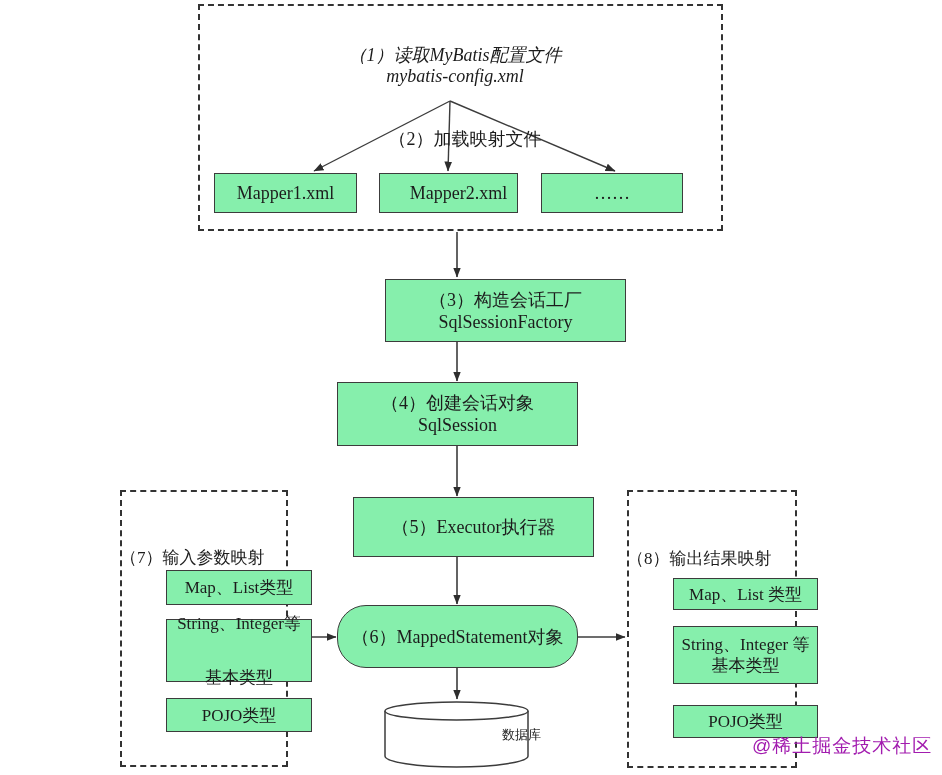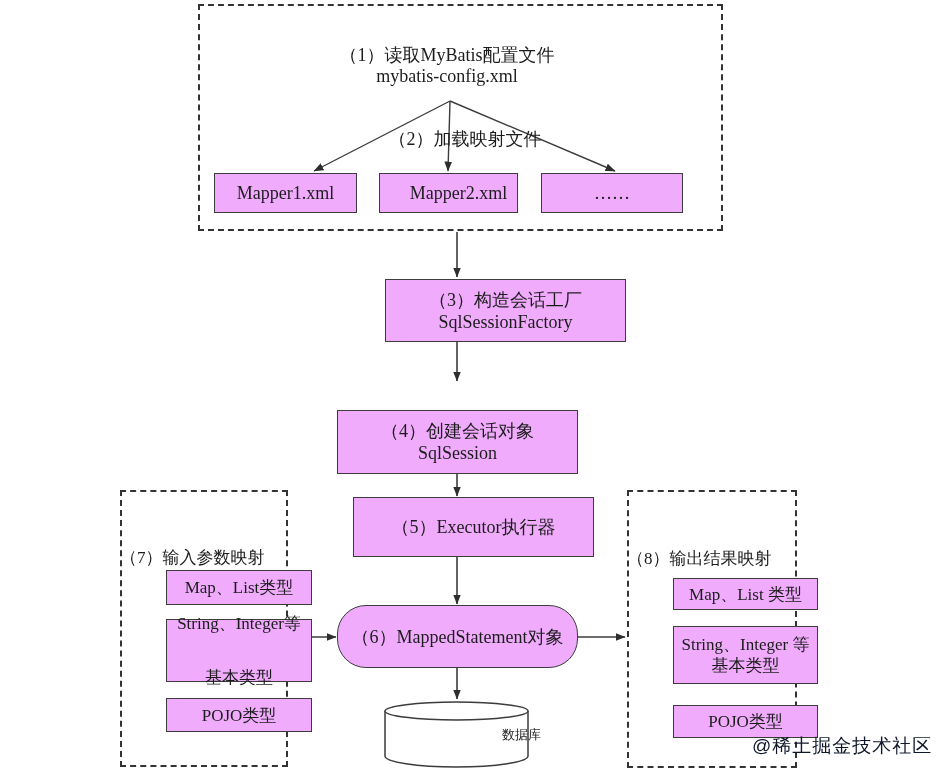--- a/index.html
+++ b/index.html
@@ -3,32 +3,32 @@
 <meta charset="utf-8">
 <style>
   html,body{margin:0;padding:0;background:#ffffff;}
   .stage{
     position:relative;width:942px;height:775px;background:#ffffff;overflow:hidden;
     font-family:"Liberation Serif","DejaVu Serif",serif;color:#1c1c1c;
   }
   .wires{position:absolute;left:0;top:0;pointer-events:none;}
   .dashed{position:absolute;border:2px dashed #333;box-sizing:border-box;background:transparent;}
   .box{
-    position:absolute;border:1.5px solid #3c3c3c;background:#f0abfc;box-sizing:border-box;
+    position:absolute;border:1.5px solid #3c3c3c;background:#86efac;box-sizing:border-box;
     display:flex;flex-direction:column;align-items:center;justify-content:center;
     text-align:center;font-size:18px;line-height:22px;
   }
   .side-box{font-size:17px;line-height:21px;margin-left:36px;}
   .label{position:absolute;text-align:center;font-size:18px;line-height:21px;}
   .two-line div{line-height:21px;}
   .group-title{position:absolute;text-align:left;font-size:17px;}
   .database{position:absolute;}
   .db-label{position:absolute;left:11px;top:26px;width:100%;text-align:right;font-size:13px;}
   .watermark{
-    position:absolute;font-size:19px;letter-spacing:1px;color:#0f172a;
+    position:absolute;font-size:19px;letter-spacing:1px;color:#a21caf;
     font-family:"Liberation Sans","DejaVu Sans",sans-serif;z-index:5;white-space:nowrap;text-align:center;
   }
 </style>
 </head>
 <body>
 
 <div class="stage">
 
   <svg class="wires" width="942" height="775" viewBox="0 0 942 775">
     <defs>
@@ -49,21 +49,21 @@
       <line x1="457" y1="668" x2="457" y2="699" marker-end="url(#arrow)"></line>
     </g>
     <g stroke="#3c3c3c" stroke-width="1.6">
       <line x1="288" y1="637" x2="336" y2="637" marker-end="url(#arrow)"></line>
       <line x1="578" y1="637" x2="625" y2="637" marker-end="url(#arrow)"></line>
     </g>
   </svg>
 
   <div class="dashed" style="left:198px;top:4px;width:525px;height:227px;"></div>
 
-  <div class="label two-line" style="left:282px;top:45px;width:330px;">
+  <div class="label two-line" style="left:290px;top:45px;width:330px;font-style:italic;">
     <div>（1）读取MyBatis配置文件</div>
     <div>mybatis-config.xml</div>
   </div>
 
   <div class="label" style="left:355px;top:129px;width:220px;">（2）加载映射文件</div>
 
   <div class="box" style="left:214px;top:173px;width:143px;height:40px;">
     <span>Mapper1.xml</span>
   </div>
   <div class="box" style="left:379px;top:173px;width:139px;height:40px;padding-left:20px;">
@@ -71,21 +71,21 @@
   </div>
   <div class="box" style="left:541px;top:173px;width:142px;height:40px;">
     <span>……</span>
   </div>
 
   <div class="box" style="left:337px;top:279px;width:241px;height:63px;margin-left:48px;">
     <div>（3）构造会话工厂</div>
     <div>SqlSessionFactory</div>
   </div>
 
-  <div class="box" style="left:337px;top:382px;width:241px;height:64px;margin-top:28px;">
+  <div class="box" style="left:337px;top:382px;width:241px;height:64px;">
     <div>（4）创建会话对象</div>
     <div>SqlSession</div>
   </div>
 
   <div class="box" style="left:353px;top:497px;width:241px;height:60px;">
     <div>（5）Executor执行器</div>
   </div>
 
   <div class="box" style="left:337px;top:605px;width:241px;height:63px;border-radius:29px;">
     <div>（6）MappedStatement对象</div>

